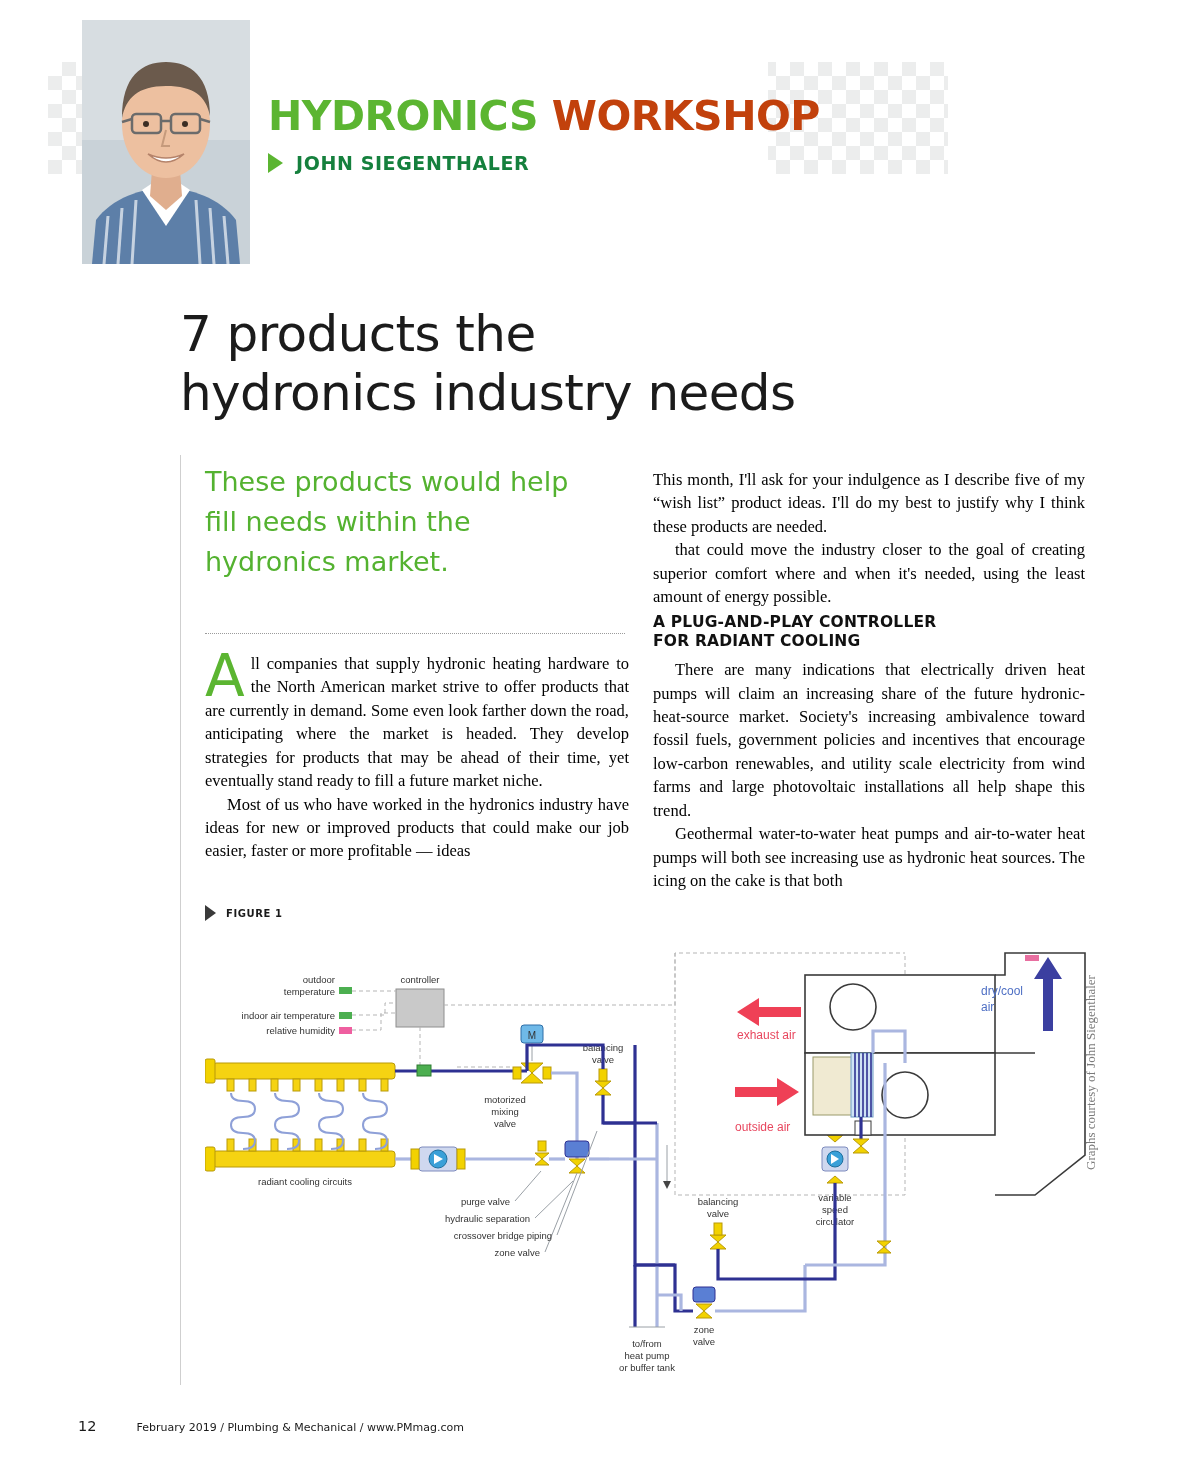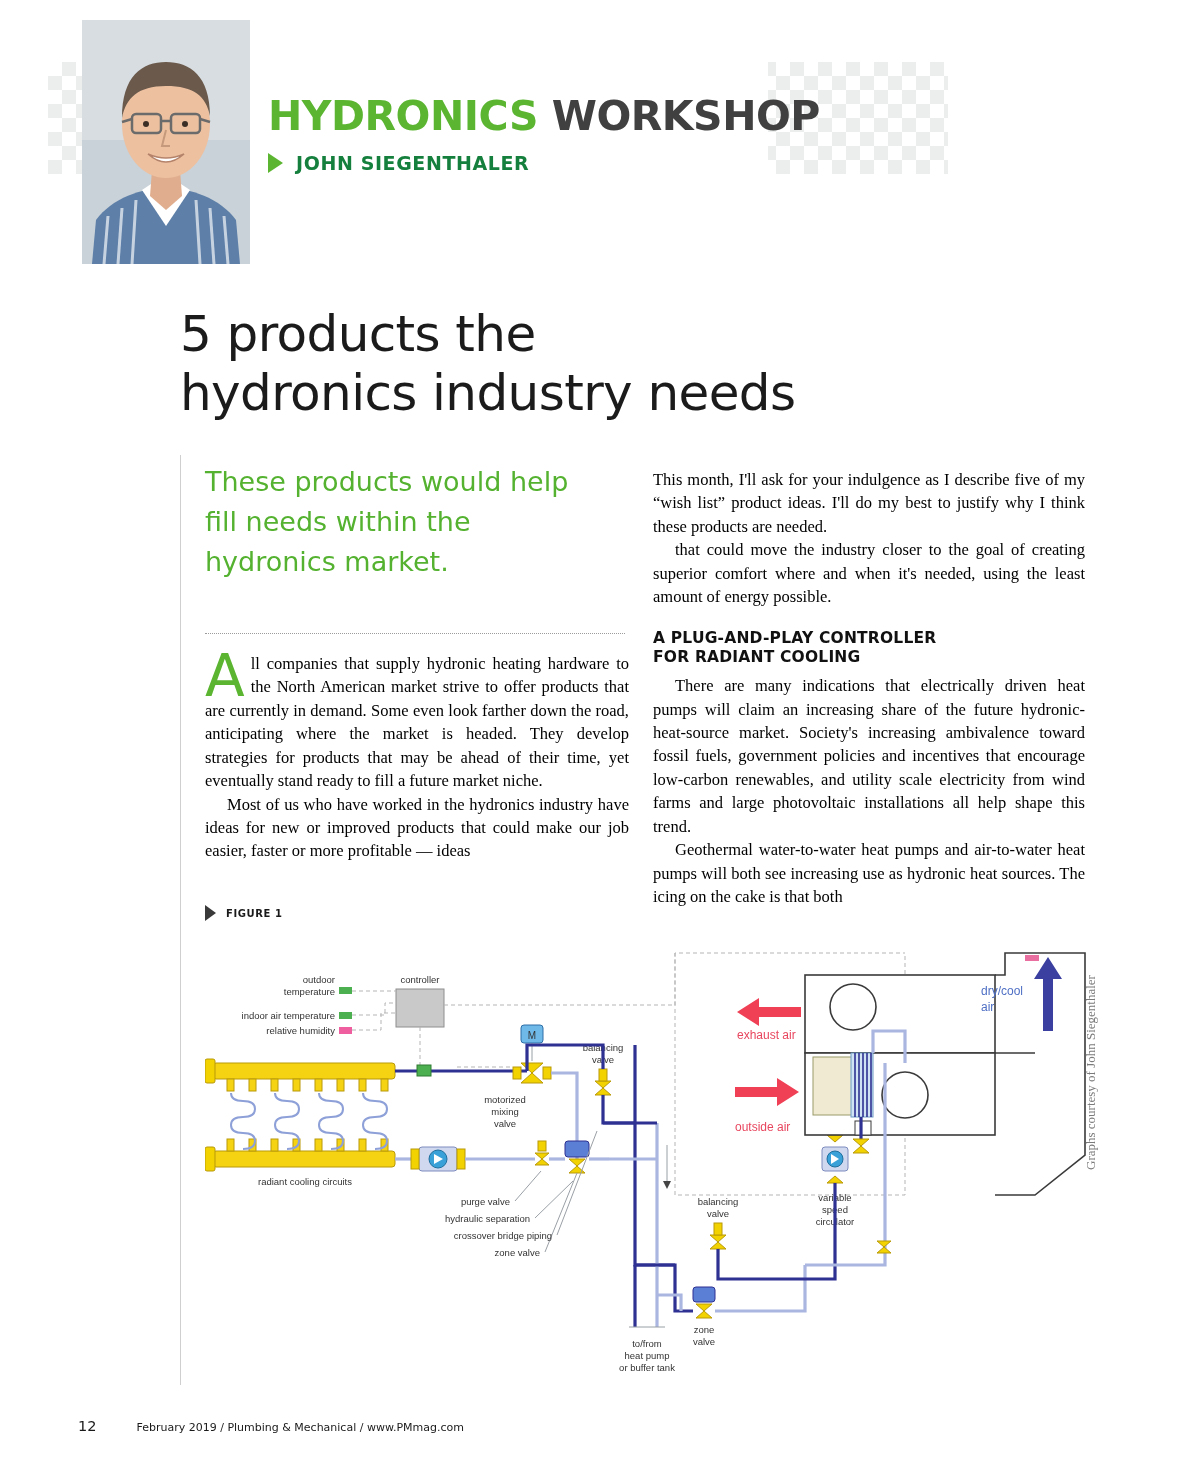--- a/index.html
+++ b/index.html
@@ -52,21 +52,21 @@
   .mast-title {
     position: absolute;
     left: 268px; top: 92px;
     font-family: "DejaVu Sans", sans-serif;
     font-weight: bold;
     font-size: 41px;
     letter-spacing: -0.5px;
     white-space: nowrap;
   }
   .mast-title .green { color: #5bb531; }
-  .mast-title .black { color: #404040; }
+  .mast-title .black { color: #c2410c; }
 
   .byline {
     position: absolute;
     left: 268px; top: 152px;
     display: flex;
     align-items: center;
     gap: 13px;
   }
   .tri-green {
     width: 0; height: 0;
@@ -147,21 +147,21 @@
     padding: 2px 6px 0 0;
     font-weight: normal;
   }
 
   .subhead {
     font-family: "DejaVu Sans", sans-serif;
     font-weight: bold;
     font-size: 15.5px;
     letter-spacing: 0.2px;
     line-height: 1.28;
-    margin: 20px 0 6px 0;
+    margin: 4px 0 6px 0;
     color: #111;
     text-align: left;
   }
 
   
   .figure-wrap {
     position: absolute;
     left: 205px; top: 905px;
     width: 885px; height: 470px;
   }
@@ -261,21 +261,21 @@
     <span class="black">WORKSHOP</span>
   </div>
 
   <div class="byline">
     <span class="tri-green"></span>
     <span class="byline-name">JOHN SIEGENTHALER</span>
   </div>
 </div>
 
 <div class="headline">
-  <div>5 products the</div>
+  <div>7 products the</div>
   <div>hydronics industry needs</div>
 </div>
 
 <div class="col-rule"></div>
 
 <div class="deck">These products would help fill needs within the hydronics market.</div>
 <div class="deck-rule"></div>
 
 <div class="col-left">
   <p><span class="dropcap">A</span><span>ll companies that supply hydronic heating hardware to the North American market strive to offer products that are currently in demand. Some even look farther down the road, anticipating where the market is headed. They develop strategies for products that may be ahead of their time, yet eventually stand ready to fill a future market niche.</span></p>

